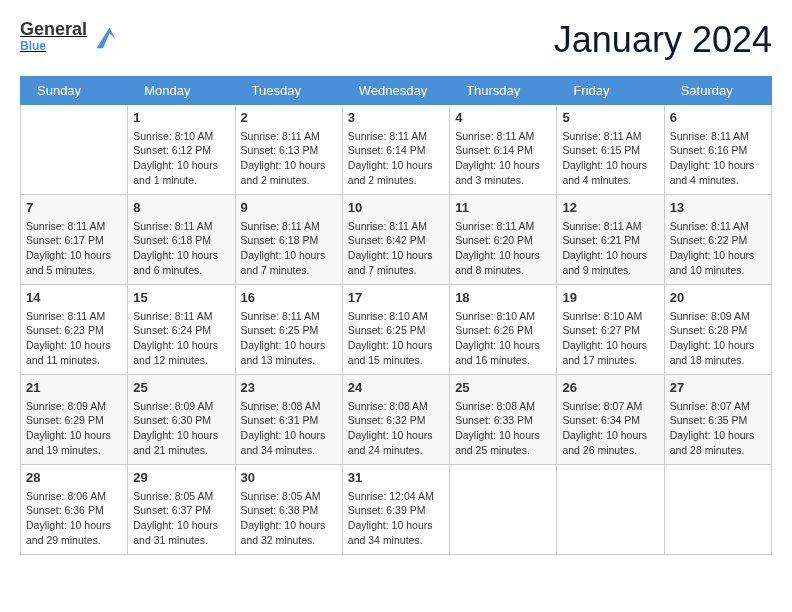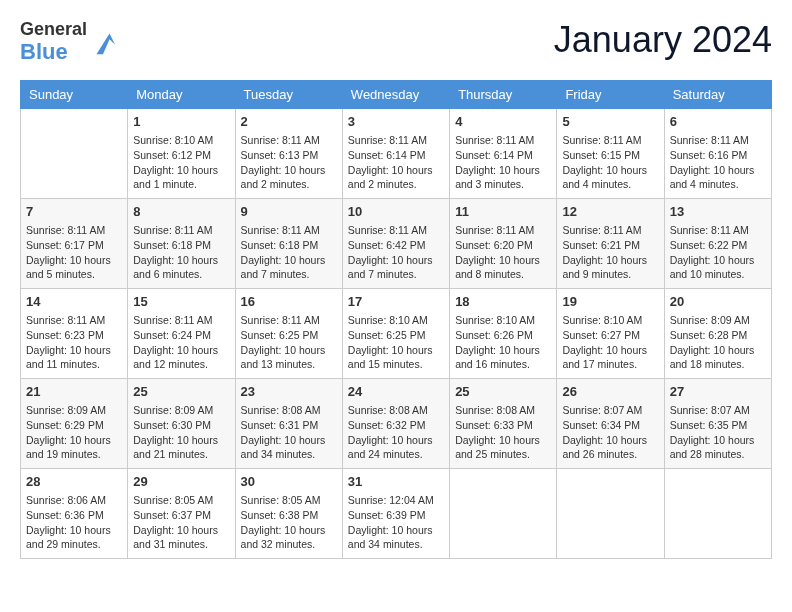--- a/index.html
+++ b/index.html
@@ -13,29 +13,30 @@
     .header {
       display: flex;
       justify-content: space-between;
       align-items: flex-start;
       margin-bottom: 16px;
     }
     .logo {
       display: flex;
       align-items: flex-end;
       gap: 0px;
+      text-decoration: underline;
     }
     .logo-text-general {
       font-size: 18px;
       font-weight: bold;
       color: #333;
       line-height: 1.1;
     }
     .logo-text-blue {
-      font-size: 22px;
+      font-size: 12px;
       font-weight: bold;
       color: #4a90d9;
       line-height: 1.1;
     }
     .logo-icon {
       width: 28px;
       height: 28px;
       margin-left: 2px;
     }
     .title-block {
@@ -52,21 +53,21 @@
       color: #555;
     }
     .calendar {
       width: 100%;
       border-collapse: collapse;
       font-size: 11px;
     }
     .calendar thead th {
       background-color: #4a90d9;
       color: #fff;
-      padding: 6px 8px;
+      padding: 6px 16px;
       text-align: left;
       font-size: 13px;
       font-weight: normal;
       border: 1px solid #4a90d9;
       margin-left: 36px;
     }
     .calendar tbody td {
       vertical-align: top;
       padding: 4px 5px;
       border: 1px solid #ccc;

